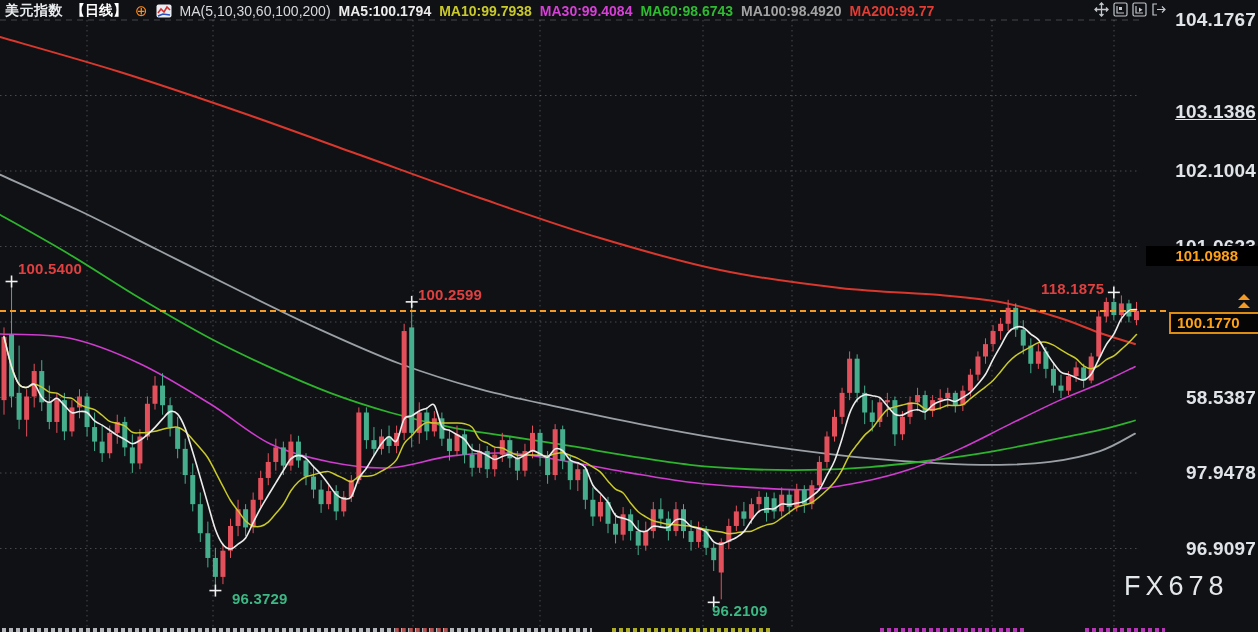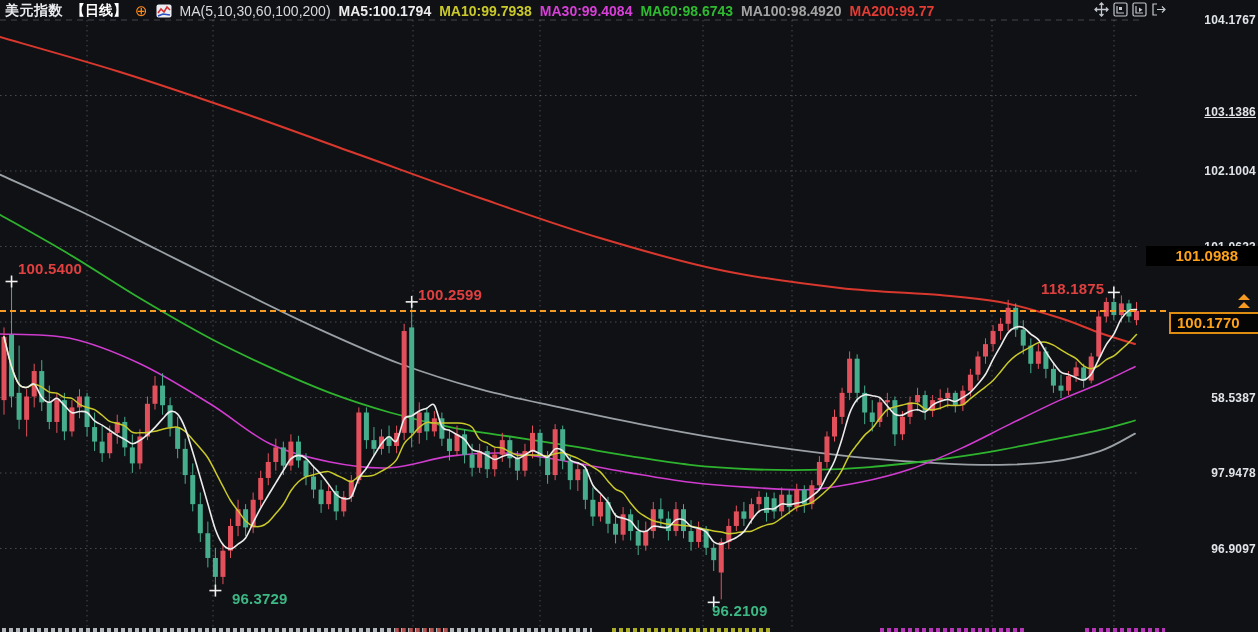--- a/index.html
+++ b/index.html
@@ -13,21 +13,21 @@
   .t-period{color:#ffffff;}
   .plus-circ{color:#ff8a1e;font-size:15px;font-weight:400;line-height:14px;}
   .ma-group{color:#d7dade;font-weight:400;}
   .ma5v{color:#ececec;} .ma10v{color:#c9c92b;} .ma30v{color:#d83fd8;text-align:center;}
   .ma60v{color:#2fbb31;} .ma100v{color:#a3a3a3;} .ma200v{color:#e23c34;}
   
   .tools{position:absolute;left:1094px;top:2px;display:flex;gap:4px;z-index:6;}
   .tool{width:15px;height:15px;display:flex;align-items:center;justify-content:center;cursor:pointer;}
   .tool svg{display:block;}
   
-  .axlbl{position:absolute;right:2px;transform:translateY(-50%);color:#e0e4e9;font-size:12px;
+  .axlbl{position:absolute;right:2px;transform:translateY(-50%);color:#e0e4e9;font-size:19px;
          font-weight:700;z-index:3;letter-spacing:.2px;}
   .hl-level{position:absolute;right:0;width:92px;top:246px;height:20px;line-height:20px;background:#000;
             color:#ffa21a;font-size:15px;font-weight:700;text-align:right;padding-right:20px;z-index:6;}
   .price-badge{position:absolute;left:1169px;top:312px;width:84px;height:18px;line-height:18px;
                border:2px solid #dd8d12;background:#050505;color:#ffa21a;font-size:15px;font-weight:700;
                padding-left:6px;z-index:6;}
   .up-arrows{position:absolute;left:1238px;top:294px;z-index:7;}
   .up-arrows i{display:block;width:0;height:0;border-left:6px solid transparent;
                border-right:6px solid transparent;border-bottom:6px solid #f59a23;margin-bottom:2px;}
   
@@ -450,20 +450,21 @@
     </div>
 
   <div id="mark-labels">
       <div class="mark-lbl mark-high" style="left: 18px; top: 260px; text-align: center;">100.5400</div>
       <div class="mark-lbl mark-high" style="left: 418px; top: 286px;">100.2599</div>
       <div class="mark-lbl mark-high" style="left: 1041px; top: 280px;">118.1875</div>
       <div class="mark-lbl mark-low" style="left: 232px; top: 590px;">96.3729</div>
       <div class="mark-lbl mark-low" style="left: 712px; top: 602px;">96.2109</div>
     </div>
 
+  <div class="wm">FX678</div>
 
   <div id="strip">
       <div class="strip-seg" style="left: 2px; width: 590px; background: repeating-linear-gradient(90deg, rgb(207, 211, 215) 0px, rgb(207, 211, 215) 4px, transparent 4px, transparent 7px);"></div>
       <div class="strip-seg" style="left: 395px; width: 55px; background: repeating-linear-gradient(90deg, rgb(176, 64, 64) 0px, rgb(176, 64, 64) 4px, transparent 4px, transparent 7px);"></div>
       <div class="strip-seg" style="left: 612px; width: 160px; background: repeating-linear-gradient(90deg, rgb(201, 201, 43) 0px, rgb(201, 201, 43) 4px, transparent 4px, transparent 7px);"></div>
       <div class="strip-seg" style="left: 880px; width: 145px; background: repeating-linear-gradient(90deg, rgb(213, 61, 213) 0px, rgb(213, 61, 213) 4px, transparent 4px, transparent 7px);"></div>
       <div class="strip-seg" style="left: 1085px; width: 80px; background: repeating-linear-gradient(90deg, rgb(213, 61, 213) 0px, rgb(213, 61, 213) 4px, transparent 4px, transparent 7px);"></div>
     </div>
 
 </div>

